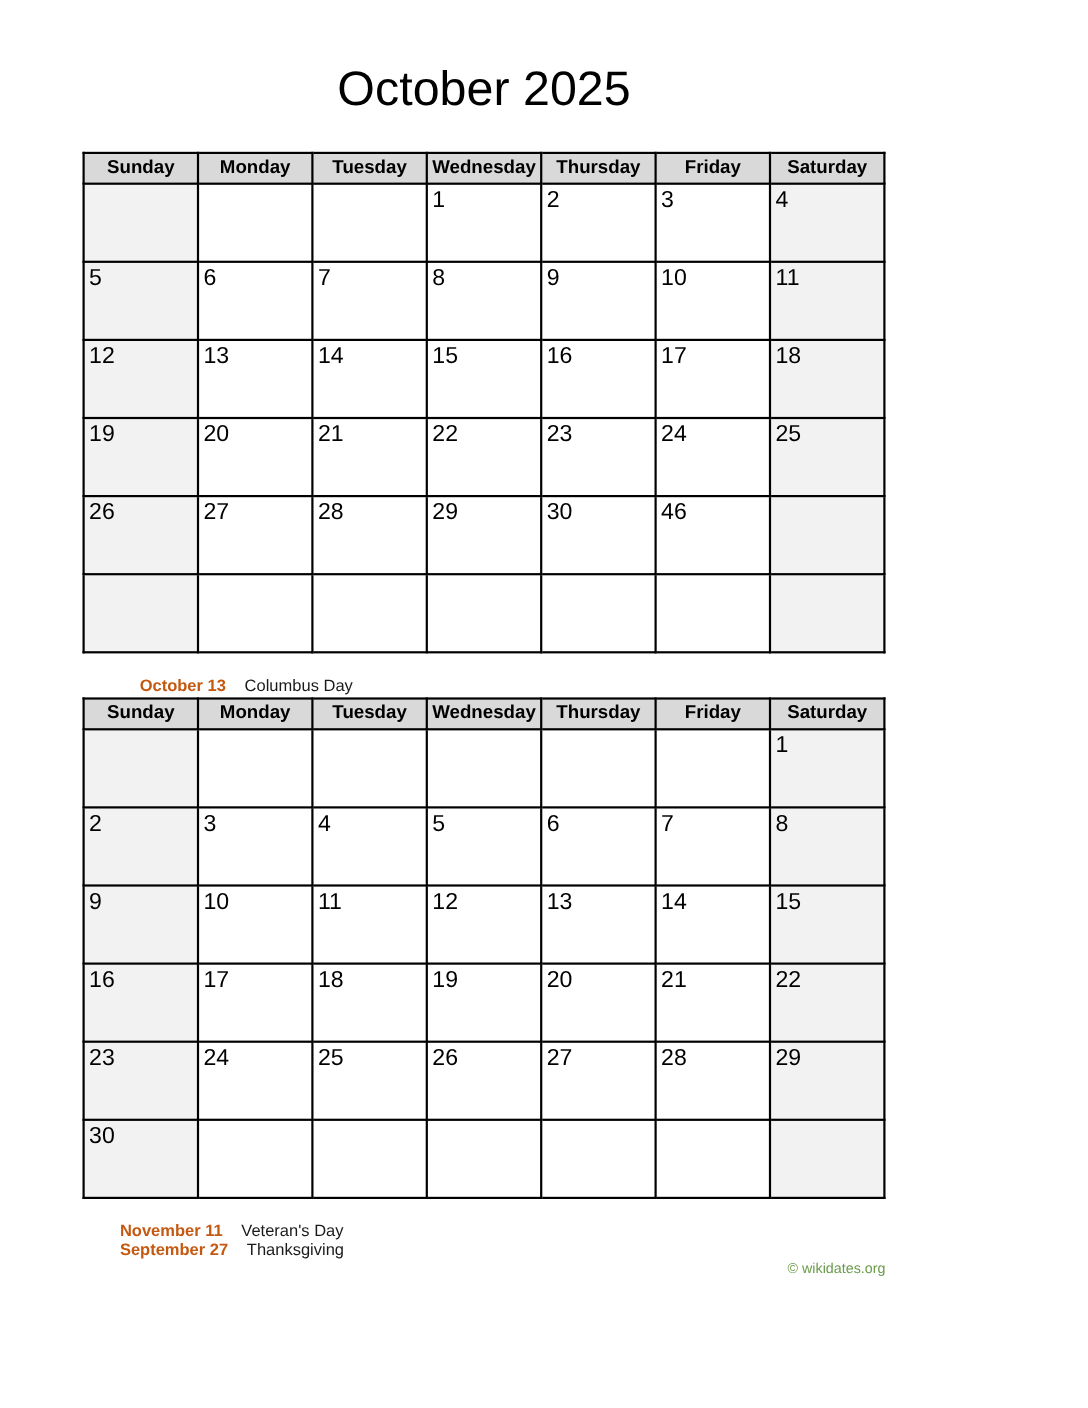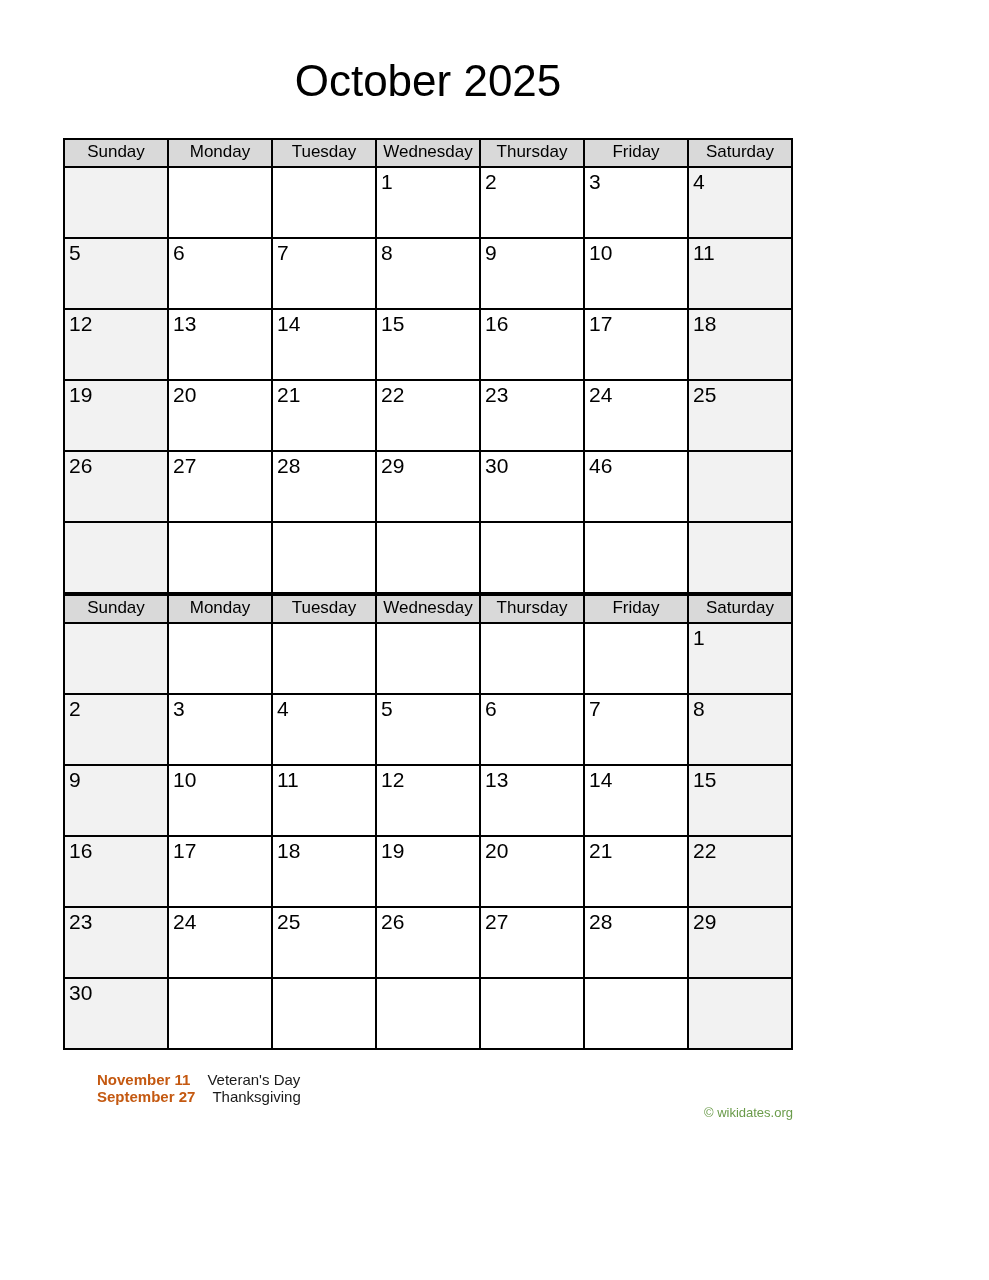--- a/index.html
+++ b/index.html
@@ -9,20 +9,21 @@
     font-family: "Liberation Sans", sans-serif;
     color: #000000;
   }
   .sheet {
     width: 856px;
     height: 1280px;
     box-sizing: border-box;
     padding: 56px 63px 0 63px;
     background: #ffffff;
     overflow: hidden;
+    margin-left: 12px;
   }
   .month-title {
     font-size: 44px;
     font-weight: 400;
     text-align: center;
     margin: 0 0 31px 0;
     line-height: 1.15;
     letter-spacing: 0px;
   }
   .month-nov .month-title {
@@ -31,21 +32,21 @@
   table.cal {
     width: 100%;
     border-collapse: collapse;
     table-layout: fixed;
     border: 2px solid #000000;
   }
   table.cal th {
     background: var(--header-bg, #d9d9d9);
     border: 2px solid #000000;
     font-size: 17px;
-    font-weight: 400;
+    font-weight: 700;
     height: 24px;
     padding: 0 0 2px 0;
     text-align: center;
     vertical-align: middle;
   }
   table.cal td {
     border: 2px solid #000000;
     height: 68px;
     vertical-align: top;
     text-align: left;
@@ -162,20 +163,24 @@
             <td class="weekend"></td>
             <td></td>
             <td></td>
             <td></td>
             <td></td>
             <td></td>
             <td class="weekend"></td>
           </tr>
         </tbody>
     </table>
+    <div class="footnote">
+      <span class="hdate">October 13</span>
+      <span class="hname">Columbus Day</span>
+    </div>
   </section>
 
   <section class="month month-nov">
     <table class="cal">
       <thead>
           <tr>
             <th>Sunday</th>
             <th>Monday</th>
             <th>Tuesday</th>
             <th>Wednesday</th>

